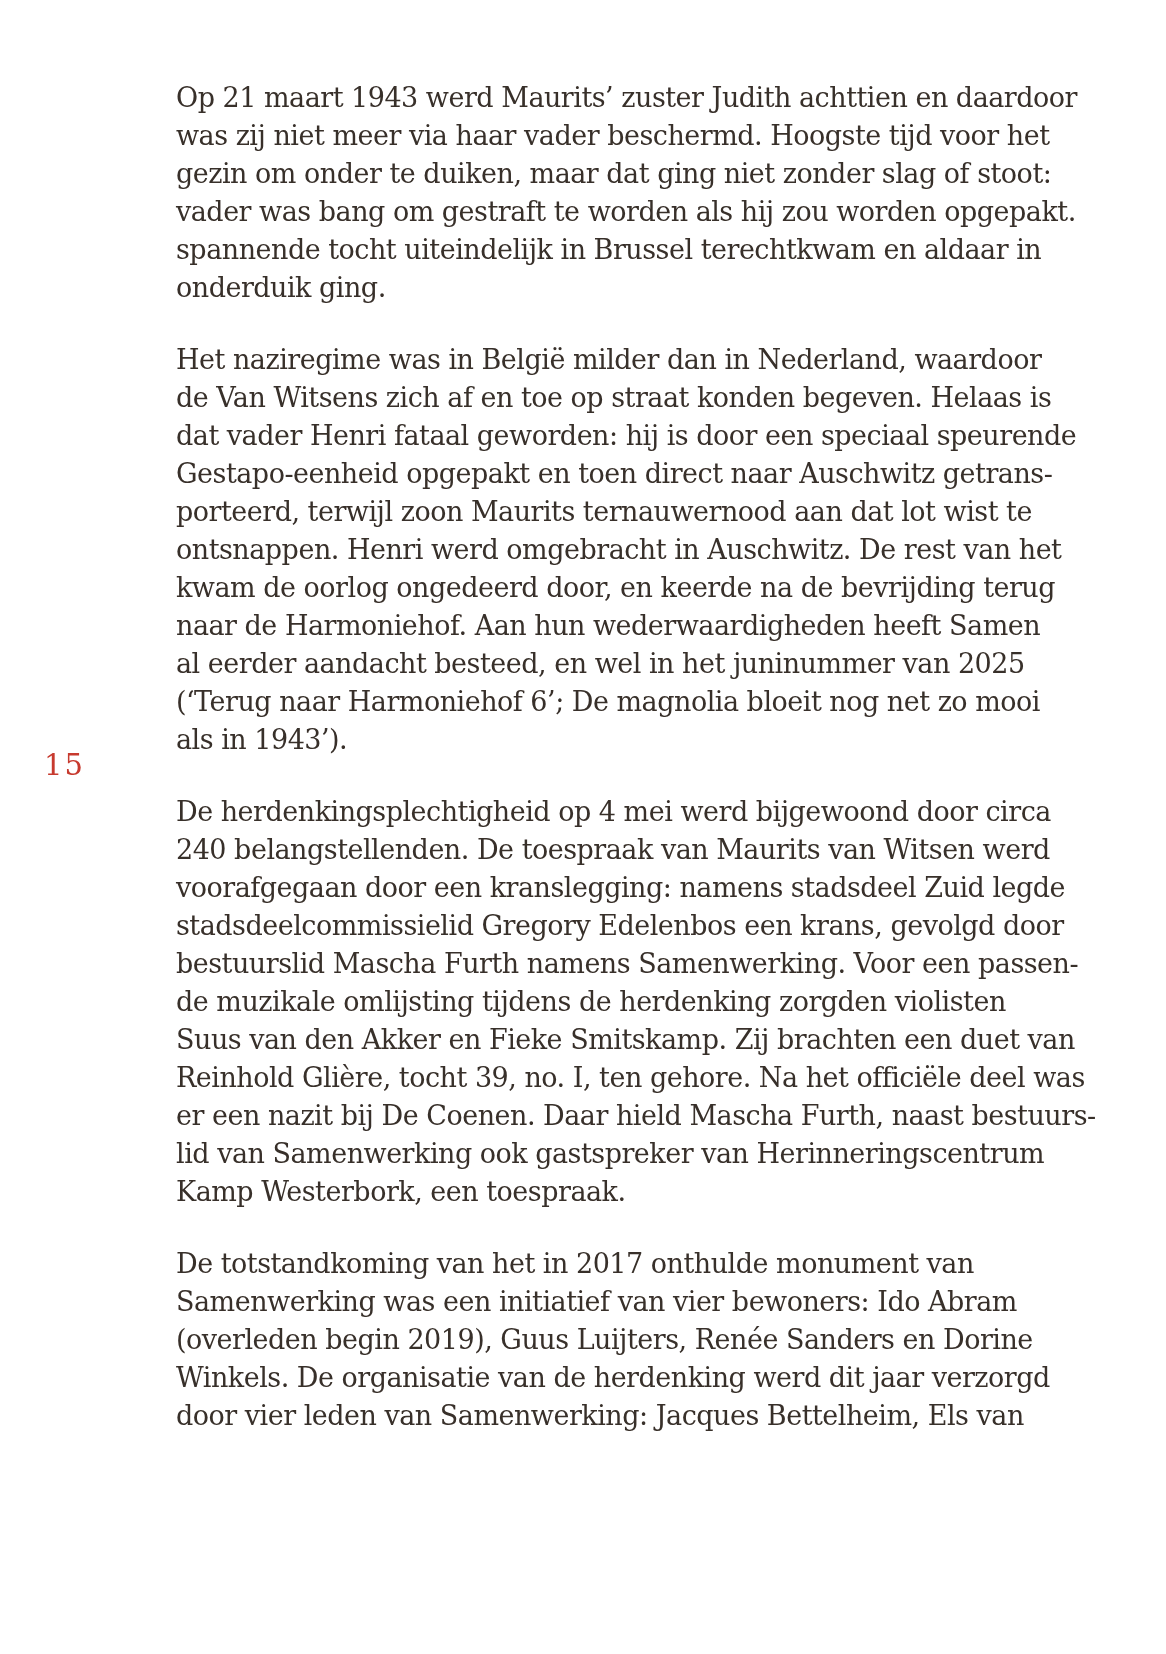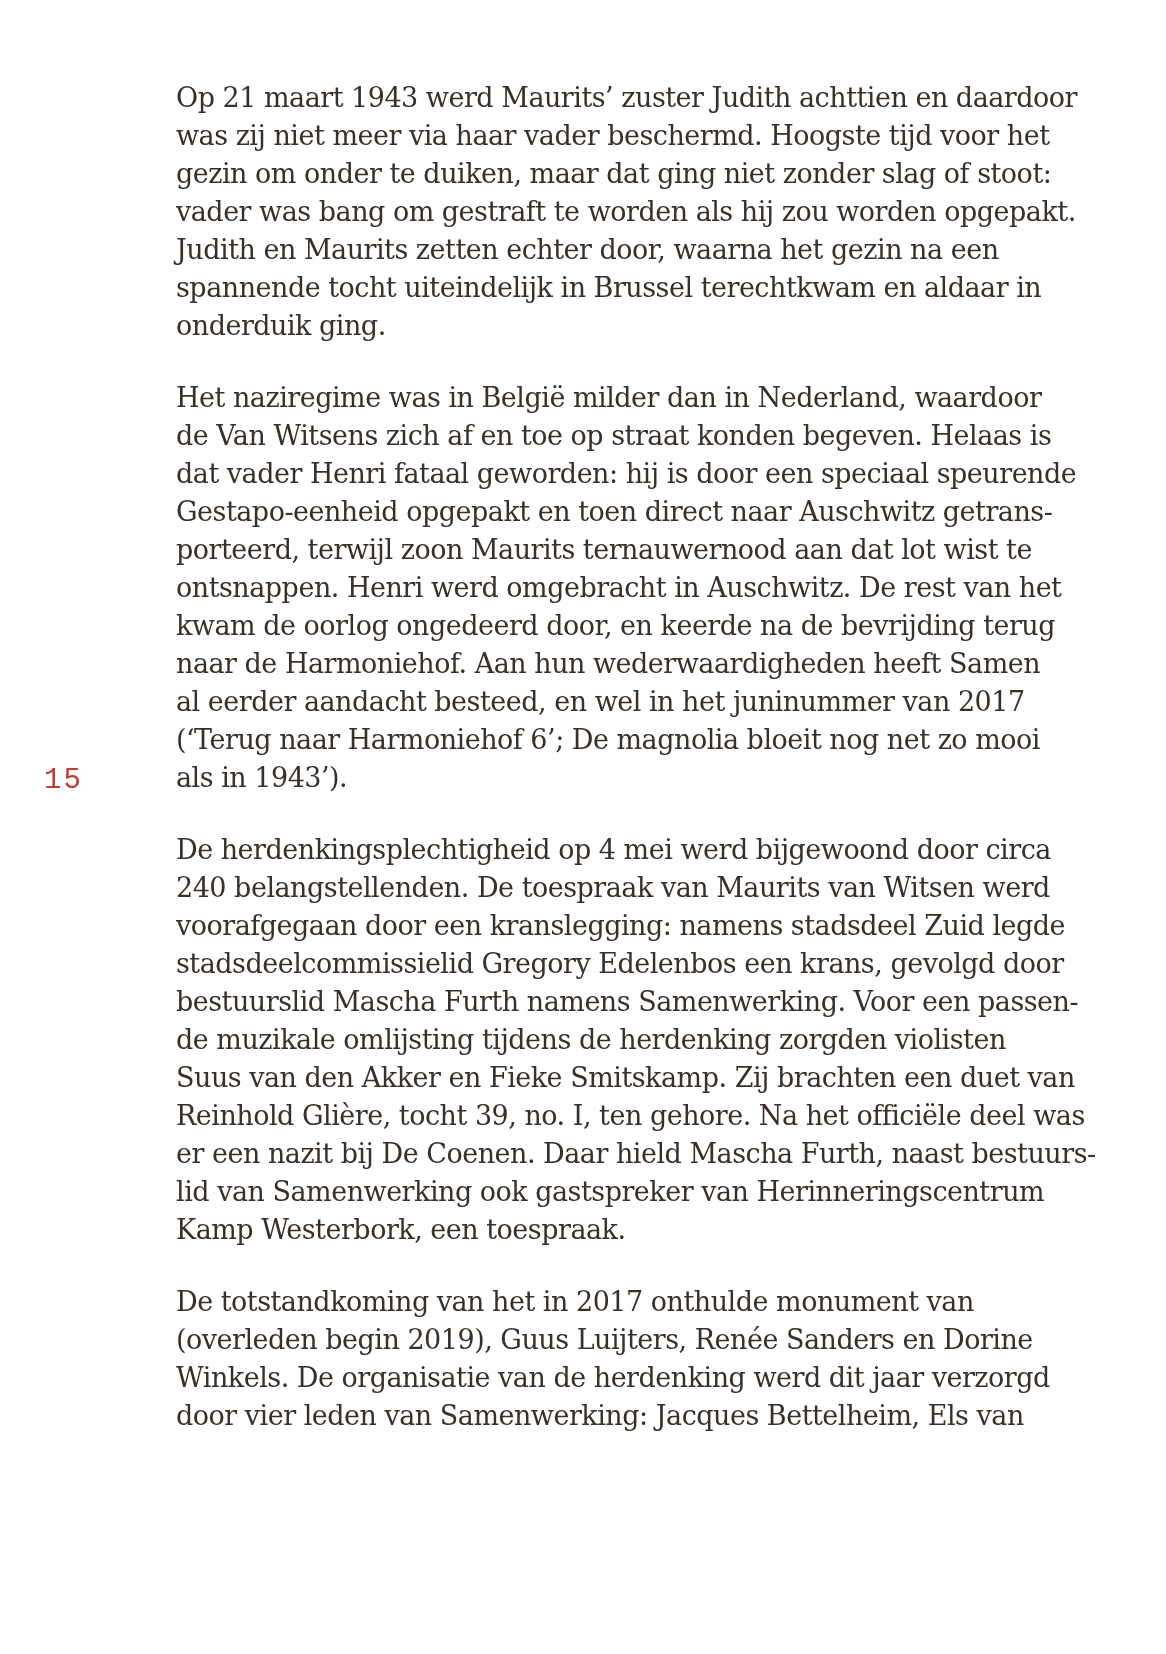--- a/index.html
+++ b/index.html
@@ -15,26 +15,25 @@
     overflow: hidden;
   }
   .page {
     position: absolute;
     inset: 0;
     background: #ffffff;
   }
   .folio {
     position: absolute;
     left: 44px;
-    top: 764px;
+    top: 748px;
     font-size: 29px;
     line-height: 34px;
     letter-spacing: 2px;
     color: #c73a2e;
-    font-family: Liberation Mono, monospace;
   }
   .text-block {
     position: absolute;
     left: 176px;
     top: 79px;
     width: 920px;
     color: #38302a;
     font-size: 27px;
     line-height: 38px;
     letter-spacing: -0.5px;
@@ -53,51 +52,51 @@
 <div class="page" style="background: rgb(255, 255, 255);">
 
   <div class="folio" style="color: rgb(199, 58, 46);">15</div>
 
   <main class="text-block" style="color: rgb(56, 48, 42);">
     <div class="paragraph">
         <div class="line">Op 21 maart 1943 werd Maurits’ zuster Judith achttien en daardoor</div>
         <div class="line">was zij niet meer via haar vader beschermd. Hoogste tijd voor het</div>
         <div class="line">gezin om onder te duiken, maar dat ging niet zonder slag of stoot:</div>
         <div class="line">vader was bang om gestraft te worden als hij zou worden opgepakt.</div>
-        <div class="line">Judith en Maurits zetten echter door, waarna het gezin na een</div>
         <div class="line">spannende tocht uiteindelijk in Brussel terechtkwam en aldaar in</div>
         <div class="line">onderduik ging.</div>
       </div>
     <div class="paragraph">
         <div class="line">Het naziregime was in België milder dan in Nederland, waardoor</div>
         <div class="line">de Van Witsens zich af en toe op straat konden begeven. Helaas is</div>
         <div class="line">dat vader Henri fataal geworden: hij is door een speciaal speurende</div>
         <div class="line">Gestapo-eenheid opgepakt en toen direct naar Auschwitz getrans-</div>
         <div class="line">porteerd, terwijl zoon Maurits ternauwernood aan dat lot wist te</div>
         <div class="line">ontsnappen. Henri werd omgebracht in Auschwitz. De rest van het</div>
         <div class="line">kwam de oorlog ongedeerd door, en keerde na de bevrijding terug</div>
         <div class="line">naar de Harmoniehof. Aan hun wederwaardigheden heeft Samen</div>
-        <div class="line">al eerder aandacht besteed, en wel in het juninummer van 2017</div>
+        <div class="line">al eerder aandacht besteed, en wel in het juninummer van 2025</div>
         <div class="line">(‘Terug naar Harmoniehof 6’; De magnolia bloeit nog net zo mooi</div>
         <div class="line">als in 1943’).</div>
       </div>
     <div class="paragraph">
         <div class="line">De herdenkingsplechtigheid op 4 mei werd bijgewoond door circa</div>
         <div class="line">240 belangstellenden. De toespraak van Maurits van Witsen werd</div>
         <div class="line">voorafgegaan door een kranslegging: namens stadsdeel Zuid legde</div>
         <div class="line">stadsdeelcommissielid Gregory Edelenbos een krans, gevolgd door</div>
         <div class="line">bestuurslid Mascha Furth namens Samenwerking. Voor een passen-</div>
         <div class="line">de muzikale omlijsting tijdens de herdenking zorgden violisten</div>
         <div class="line">Suus van den Akker en Fieke Smitskamp. Zij brachten een duet van</div>
         <div class="line">Reinhold Glière, tocht 39, no. I, ten gehore. Na het officiële deel was</div>
         <div class="line">er een nazit bij De Coenen. Daar hield Mascha Furth, naast bestuurs-</div>
         <div class="line">lid van Samenwerking ook gastspreker van Herinneringscentrum</div>
         <div class="line">Kamp Westerbork, een toespraak.</div>
       </div>
     <div class="paragraph">
         <div class="line">De totstandkoming van het in 2017 onthulde monument van</div>
+        <div class="line">Samenwerking was een initiatief van vier bewoners: Ido Abram</div>
         <div class="line">(overleden begin 2019), Guus Luijters, Renée Sanders en Dorine</div>
         <div class="line">Winkels. De organisatie van de herdenking werd dit jaar verzorgd</div>
         <div class="line">door vier leden van Samenwerking: Jacques Bettelheim, Els van</div>
       </div>
   </main>
 
 </div>
 
 </body></html>

